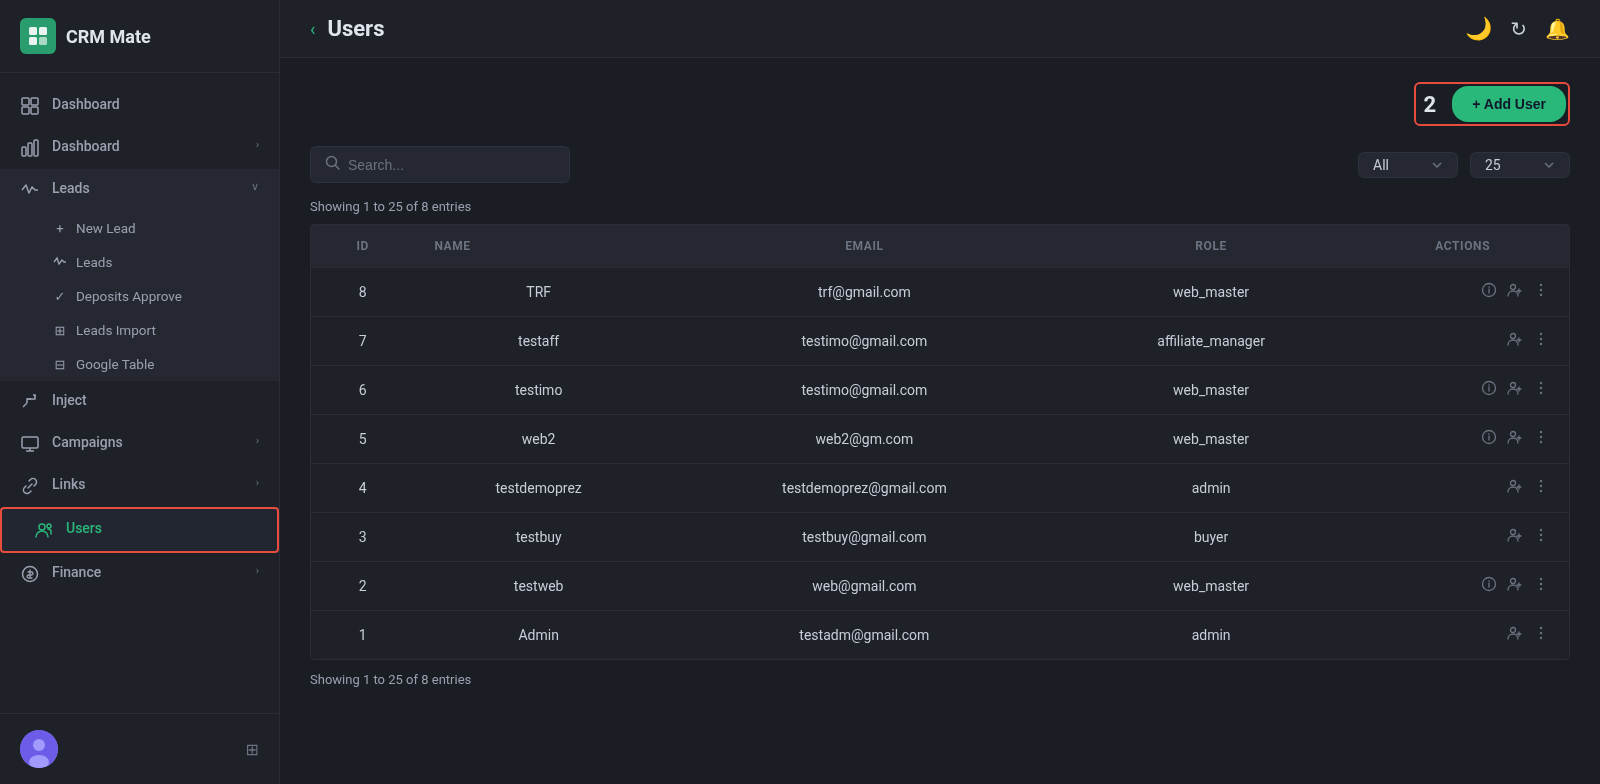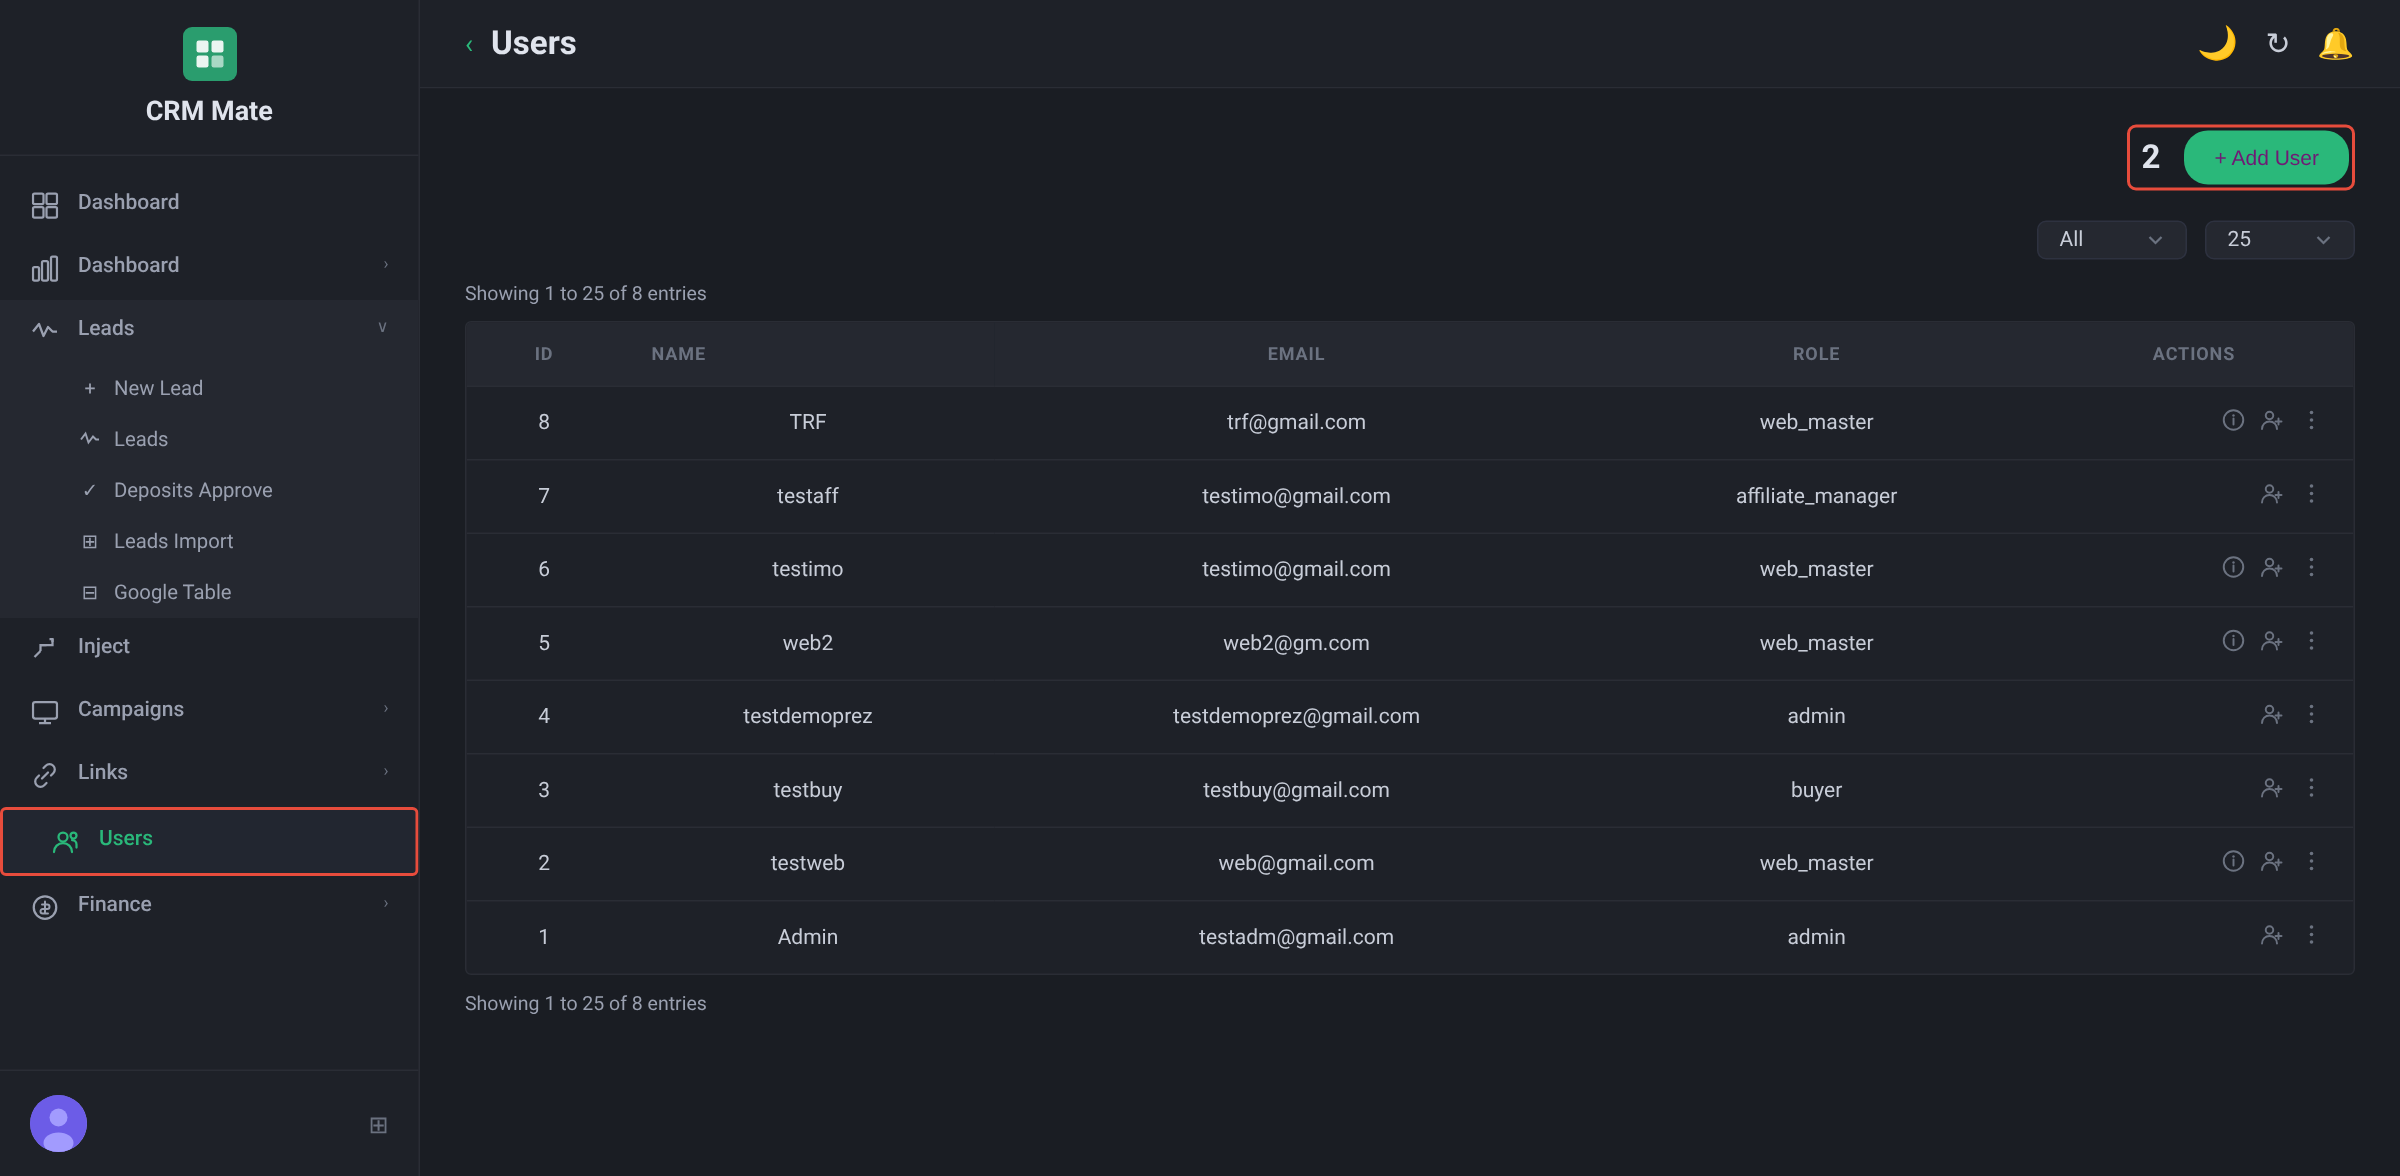--- a/index.html
+++ b/index.html
@@ -22,21 +22,20 @@
       flex-direction: column;
       border-right: 1px solid #2a2d35;
       height: 100%;
     }
     .sidebar-logo {
       display: flex;
       align-items: center;
       gap: 10px;
       padding: 18px 20px;
       border-bottom: 1px solid #2a2d35;
-      flex-direction: column;
     }
     .logo-icon {
       width: 36px;
       height: 36px;
       background: #2a9d6e;
       border-radius: 6px;
       display: flex;
       align-items: center;
       justify-content: center;
       font-size: 12px;
@@ -202,26 +201,26 @@
       gap: 10px;
     }
     .badge-num {
       color: #e0e4ed;
       font-size: 22px;
       font-weight: 700;
       padding: 0 6px;
     }
     .add-user-btn {
       background: #2ab87a;
-      color: #701a75;
+      color: #0f172a;
       border: none;
       padding: 10px 20px;
       border-radius: 16px;
       font-size: 14px;
-      font-weight: 400;
+      font-weight: 700;
       cursor: pointer;
       display: flex;
       align-items: center;
       gap: 6px;
     }
 
     
     .filters-row {
       display: flex;
       align-items: center;
@@ -496,20 +495,29 @@
   <div class="content">
 
     <div class="action-bar">
       <div class="add-user-btn-wrapper">
         <span class="badge-num">2</span>
         <button class="add-user-btn">+ Add User</button>
       </div>
     </div>
 
     <div class="filters-row">
+      <div class="search-box">
+        <span class="search-icon">
+          <svg width="15" height="15" viewBox="0 0 15 15" fill="none">
+            <circle cx="6.5" cy="6.5" r="5" stroke="#6b7280" stroke-width="1.5"></circle>
+            <line x1="10.5" y1="10.5" x2="14" y2="14" stroke="#6b7280" stroke-width="1.5" stroke-linecap="round"></line>
+          </svg>
+        </span>
+        <input type="text" class="search-input" placeholder="Search..." style="">
+      </div>
       <div class="spacer"></div>
       <div class="filter-select">
         <span>All</span>
         <svg width="12" height="12" viewBox="0 0 12 12" fill="none">
           <polyline points="2,4 6,8 10,4" stroke="#6b7280" stroke-width="1.5" fill="none"></polyline>
         </svg>
       </div>
       <div class="filter-select">
         <span>25</span>
         <svg width="12" height="12" viewBox="0 0 12 12" fill="none">

